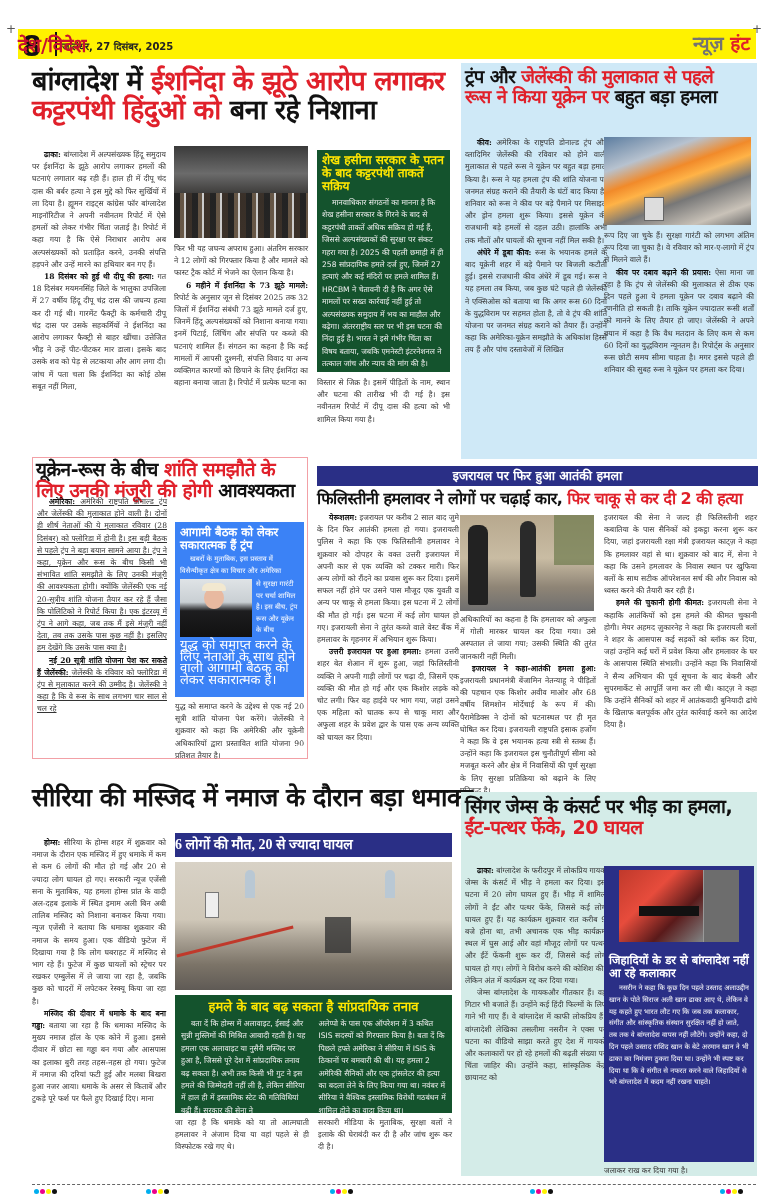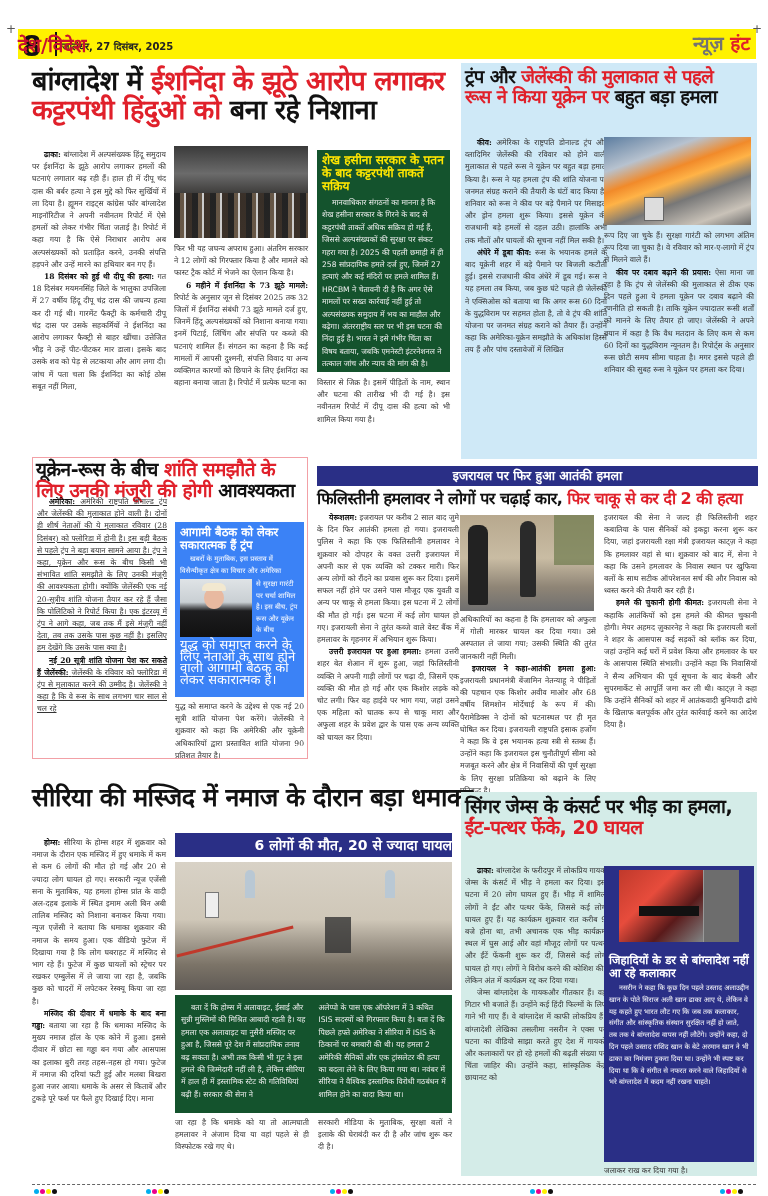--- a/index.html
+++ b/index.html
@@ -148,29 +148,30 @@
 <div class="abs body-text" style="left:604px;top:512px;width:153px;">
   <p style="text-indent:0">इजरायल की सेना ने जल्द ही फिलिस्तीनी शहर कबातिया के पास सैनिकों को इकट्ठा करना शुरू कर दिया, जहां इजरायली रक्षा मंत्री इजरायल काट्ज़ ने कहा कि हमलावर वहां से था। शुक्रवार को बाद में, सेना ने कहा कि उसने हमलावर के निवास स्थान पर खुफिया बलों के साथ सटीक ऑपरेशनल सर्च की और निवास को ध्वस्त करने की तैयारी कर रही है।</p>
   <p><b>हमले की चुकानी होगी कीमत:</b> <span>इजरायली सेना ने कहाकि आतंकियों को इस हमले की कीमत चुकानी होगी। मेयर अहमद ज़ुकारनेह ने कहा कि इजरायली बलों ने शहर के आसपास कई सड़कों को ब्लॉक कर दिया, जहां उन्होंने कई घरों में प्रवेश किया और हमलावर के घर के आसपास स्थिति संभाली। उन्होंने कहा कि निवासियों ने सैन्य अभियान की पूर्व सूचना के बाद बेकरी और सुपरमार्केट से आपूर्ति जमा कर ली थी। काट्ज़ ने कहा कि उन्होंने सैनिकों को शहर में आतंकवादी बुनियादी ढांचे के खिलाफ बलपूर्वक और तुरंत कार्रवाई करने का आदेश दिया है।</span></p>
 </div>
 
 <div class="abs headline black" style="left:32px;top:784px;width:420px;font-size:25px;white-space:nowrap;">सीरिया की मस्जिद में नमाज के दौरान बड़ा धमाका</div>
 <div class="abs body-text" style="left:32px;top:837px;width:134px;">
   <p><b>होम्स:</b> <span>सीरिया के होम्स शहर में शुक्रवार को नमाज के दौरान एक मस्जिद में हुए धमाके में कम से कम 6 लोगों की मौत हो गई और 20 से ज्यादा लोग घायल हो गए। सरकारी न्यूज एजेंसी सना के मुताबिक, यह हमला होम्स प्रांत के वादी अल-दहब इलाके में स्थित इमाम अली बिन अबी तालिब मस्जिद को निशाना बनाकर किया गया। न्यूज एजेंसी ने बताया कि धमाका शुक्रवार की नमाज के समय हुआ। एक वीडियो फुटेज में दिखाया गया है कि लोग घबराहट में मस्जिद से भाग रहे हैं। फुटेज में कुछ घायलों को स्ट्रेचर पर रखकर एम्बुलेंस में ले जाया जा रहा है, जबकि कुछ को चादरों में लपेटकर रेस्क्यू किया जा रहा है।</span></p>
   <p><b>मस्जिद की दीवार में धमाके के बाद बना गड्ढा:</b> <span>बताया जा रहा है कि धमाका मस्जिद के मुख्य नमाज हॉल के एक कोने में हुआ। इससे दीवार में छोटा सा गड्ढा बन गया और आसपास का इलाका बुरी तरह तहस-नहस हो गया। फुटेज में नमाज की दरियां फटी हुई और मलबा बिखरा हुआ नजर आया। धमाके के असर से किताबें और टुकड़े पूरे फर्श पर फैले हुए दिखाई दिए। माना</span></p>
 </div>
-<div class="abs bluebar" style="left:175px;top:833px;width:277px;height:24px;font-size:14px;line-height:24px;text-align:right;">6 लोगों की मौत, 20 से ज्यादा घायल</div>
+<div class="abs bluebar" style="left:175px;top:833px;width:277px;height:24px;font-size:14px;line-height:24px;text-align:left;font-family:Liberation Serif, serif;">6 लोगों की मौत, 20 से ज्यादा घायल</div>
 <div class="abs photo" style="left:175px;top:862px;width:277px;height:128px;background:linear-gradient(180deg,#d8d2c6 0%,#cfc7b8 45%,#a59d90 62%,#7c7468 80%,#5f5a55 100%);">
   <div style="position:absolute;left:70px;top:8px;width:10px;height:28px;background:#b9c8d4;border-radius:5px 5px 0 0;"></div>
   <div style="position:absolute;left:210px;top:8px;width:10px;height:28px;background:#b9c8d4;border-radius:5px 5px 0 0;"></div>
   <div style="position:absolute;left:30px;top:30px;width:14px;height:26px;background:#eee;border:1px solid #777;"></div>
   <div style="position:absolute;left:0;top:78px;width:120px;height:3px;background:#c0392b;transform:rotate(-14deg);"></div>
   <div style="position:absolute;left:150px;top:55px;width:26px;height:36px;background:#333;opacity:.8;"></div>
 </div>
 <div class="abs box-dark" style="left:175px;top:995px;width:277px;height:118px;padding:4px 6px;">
+  <div class="title" style="font-size:13px;text-align:center;line-height:16px;">हमले के बाद बढ़ सकता है सांप्रदायिक तनाव</div>
   <div style="display:flex;gap:10px;margin-top:3px;justify-content:center;">
     <div class="txt" style="width:128px;text-indent:10px;">बता दें कि होम्स में अलावाइट, ईसाई और सुन्नी मुस्लिमों की मिश्रित आबादी रहती है। यह हमला एक अलावाइट या नुसैरी मस्जिद पर हुआ है, जिससे पूरे देश में सांप्रदायिक तनाव बढ़ सकता है। अभी तक किसी भी गुट ने इस हमले की जिम्मेदारी नहीं ली है, लेकिन सीरिया में हाल ही में इस्लामिक स्टेट की गतिविधियां बढ़ी हैं। सरकार की सेना ने</div>
     <div class="txt" style="width:128px;">अलेप्पो के पास एक ऑपरेशन में 3 कथित ISIS सदस्यों को गिरफ्तार किया है। बता दें कि पिछले हफ्ते अमेरिका ने सीरिया में ISIS के ठिकानों पर बमबारी की थी। यह हमला 2 अमेरिकी सैनिकों और एक ट्रांसलेटर की हत्या का बदला लेने के लिए किया गया था। नवंबर में सीरिया ने वैश्विक इस्लामिक विरोधी गठबंधन में शामिल होने का वादा किया था।</div>
   </div>
 </div>
 <div class="abs body-text" style="left:175px;top:1117px;width:134px;">
   <p style="text-indent:0">जा रहा है कि धमाके को या तो आत्मघाती हमलावर ने अंजाम दिया या वहां पहले से ही विस्फोटक रखे गए थे।</p>
 </div>
 <div class="abs body-text" style="left:318px;top:1117px;width:134px;">
   <p style="text-indent:0">सरकारी मीडिया के मुताबिक, सुरक्षा बलों ने इलाके की घेराबंदी कर दी है और जांच शुरू कर दी है।</p>

